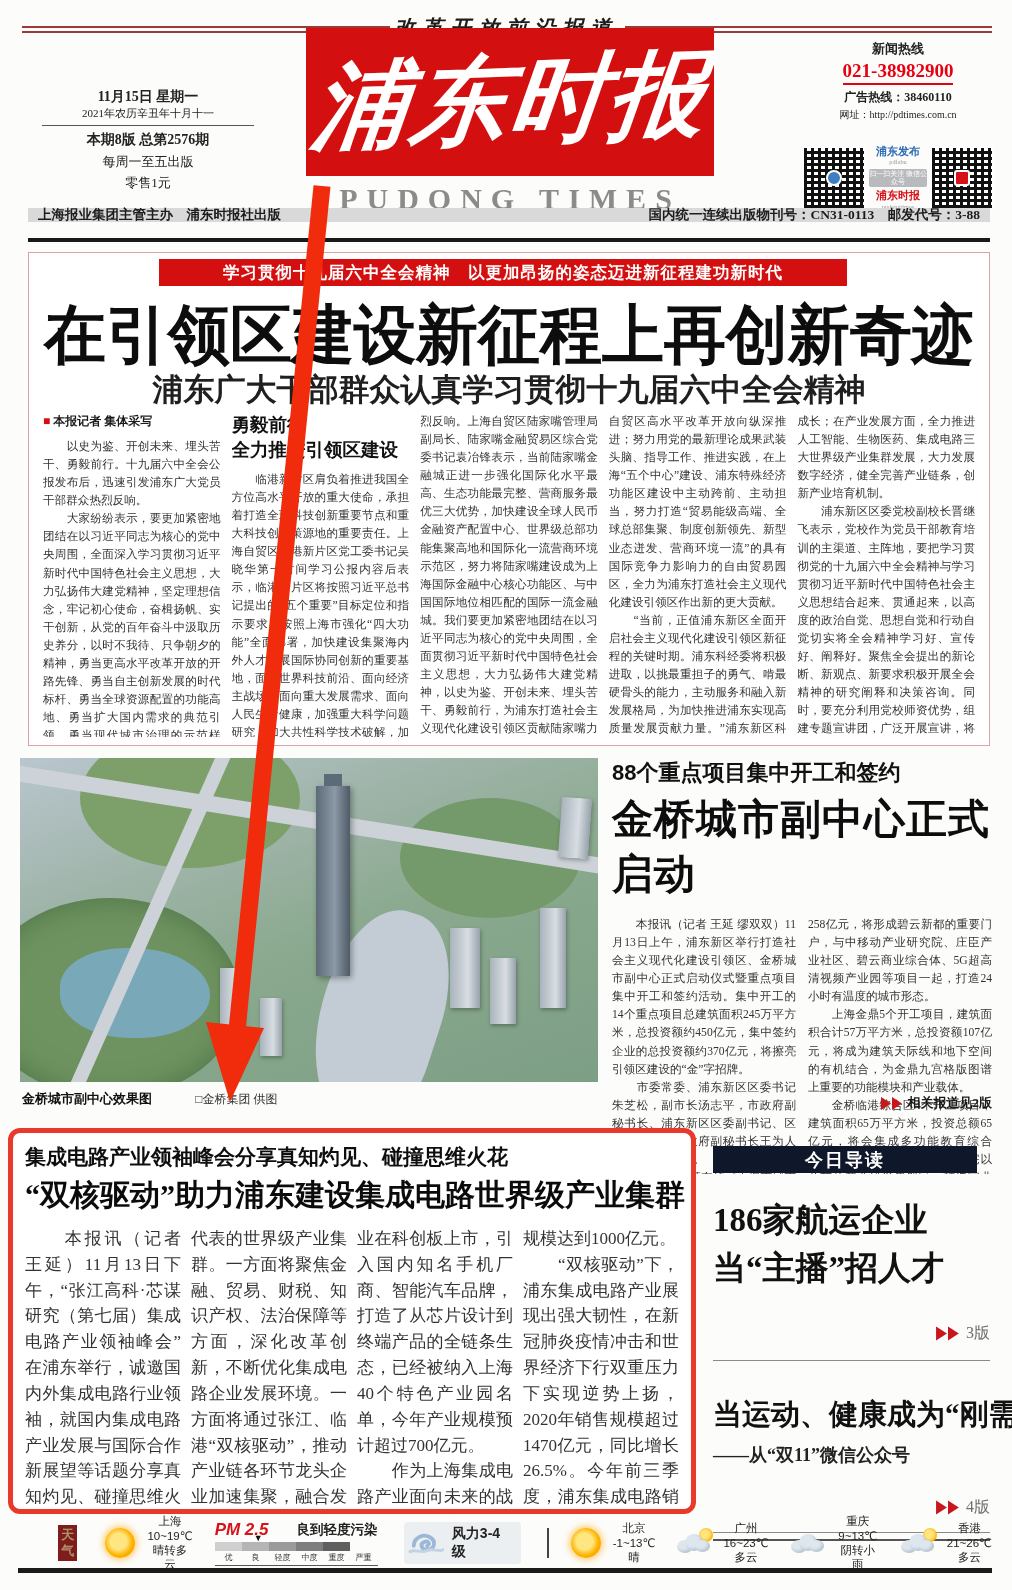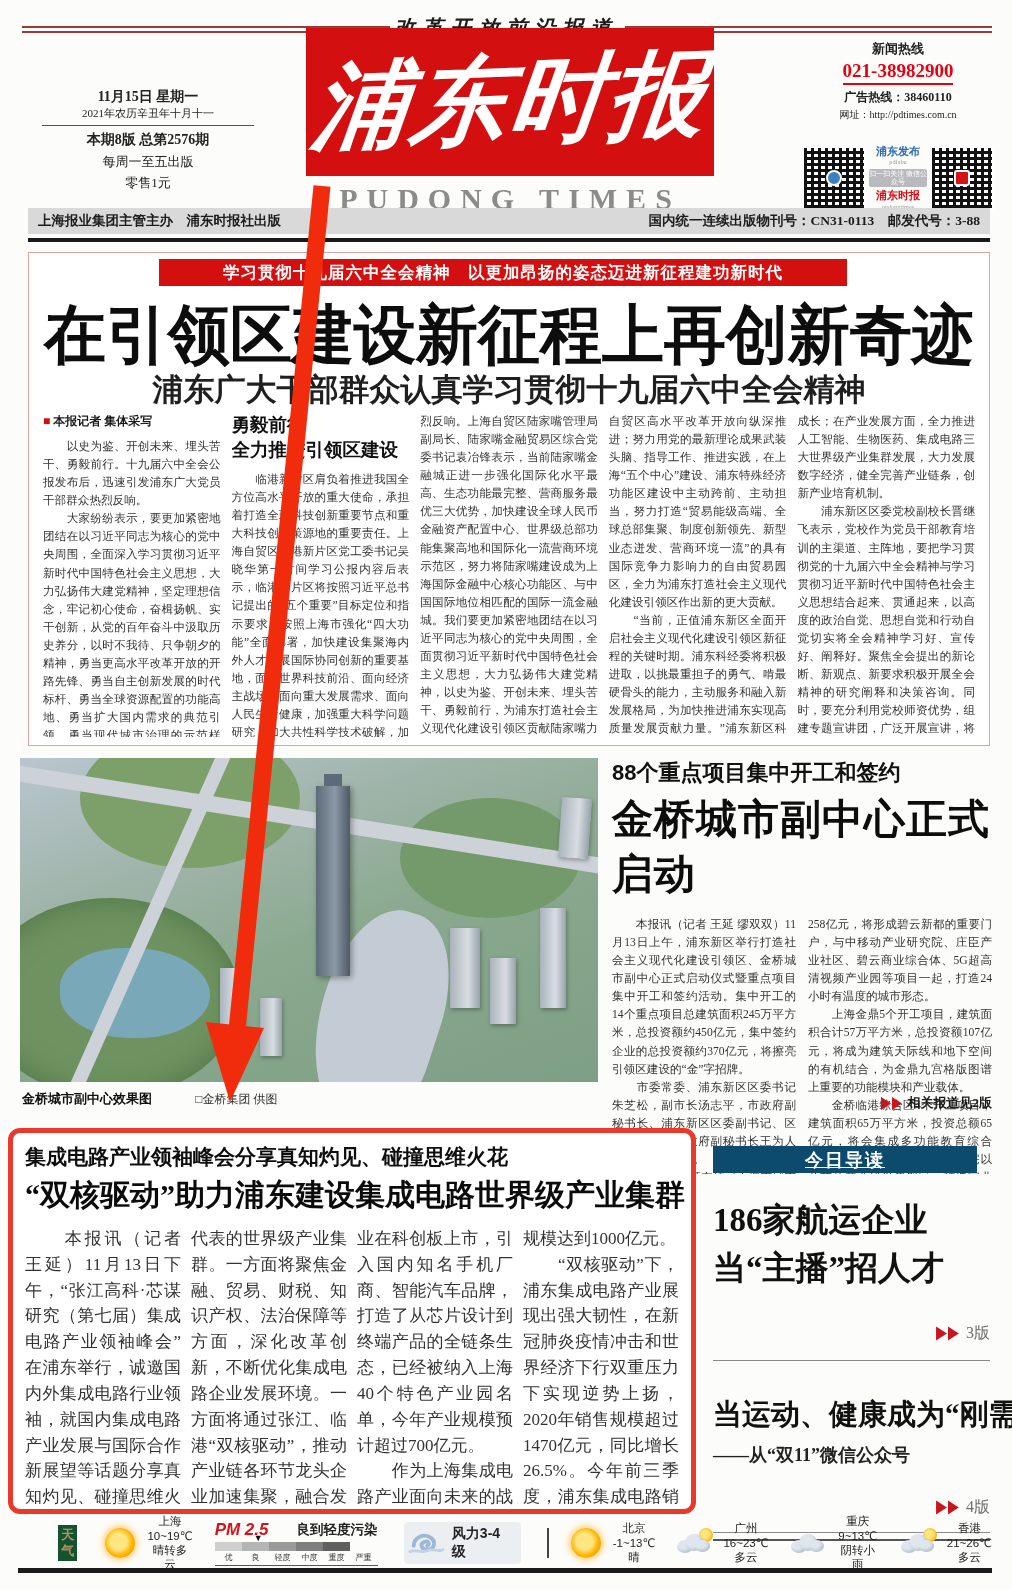--- a/index.html
+++ b/index.html
@@ -42,21 +42,21 @@
   .qr .badge { position:absolute; left:50%; top:50%; transform:translate(-50%,-50%);
       width:16px; height:16px; border-radius:3px; border:2px solid #fff; }
   .qr .badge.blue { background:#3f7ec2; border-radius:50%; }
   .qr .badge.red  { background:#d61118; }
   .qrmid { width:58px; font-size:10px; line-height:1.2; }
   .qrmid .b { font-weight:bold; color:#2e6cb5; font-size:11px; }
   .qrmid .r { font-weight:bold; color:#d61118; font-size:11px; }
   .qrmid .tiny { font-size:7px; color:#9a9a9a; transform:scale(.9); }
   .qrmid .mini { background:#b9babe; color:#fff; font-size:7px; margin:2px 0; padding:1px 0; border-radius:2px; }
   
-  .pubbar { position:absolute; left:28px; right:22px; top:208px; height:26px; background:#d9d9d9;
+  .pubbar { position:absolute; left:28px; right:22px; top:208px; height:14px; background:#d9d9d9;
     display:flex; justify-content:space-between; align-items:center; padding:0 10px;
     font-size:13.5px; font-weight:bold; color:#1c1c1c; }
   .blackrule { position:absolute; left:28px; right:22px; top:238px; height:4px; background:#191919; }
   
   .leadbox { position:absolute; left:28px; top:252px; width:962px; height:494px;
     border:1px solid #dca3a3; background:#fff; }
   .leadbanner { position:absolute; left:130px; top:6px; width:688px; height:27px; background:#d40f10;
     color:#fff; font-size:16.5px; font-weight:bold; letter-spacing:1px;
     display:flex; align-items:center; justify-content:center; font-family:"Liberation Sans",sans-serif; }
   .leadhead { position:absolute; top:40px; left:0; right:0; text-align:center;
@@ -107,35 +107,35 @@
   .chev { display:inline-flex; }
   
   .chipbox { position:absolute; left:8px; top:1128px; width:688px; height:386px;
     border:5px solid #e8392b; border-radius:12px; background:#fff; padding:10px 12px 8px; }
   .chipbox .kick { font-size:21px; font-weight:bold; font-family:"Liberation Sans","DejaVu Sans",sans-serif; color:#0e0e0e; }
   .chipbox .head { font-size:30px; font-weight:700; color:#0b0b0b; margin-top:4px; white-space:nowrap; }
   .chipcols { display:flex; gap:10px; margin-top:10px; height:288px; overflow:hidden; }
   .chipcols .col { font-size:17px; line-height:1.52; }
   
   .daodu { position:absolute; left:713px; top:1146px; width:277px; }
-  .daodu .banner { width:264px; height:27px; background:#0c4a6e; color:#fff; font-weight:bold;
+  .daodu .banner { width:264px; height:27px; background:#0f172a; color:#fff; font-weight:bold;
     font-size:18px; letter-spacing:2px; display:flex; align-items:center; justify-content:center;
-    font-family:"Liberation Sans","DejaVu Sans",sans-serif;text-decoration:underline; }
+    font-family:"Liberation Sans","DejaVu Sans",sans-serif; }
   .daodu .item1 { margin-top:24px; font-size:33px; font-weight:900; line-height:1.45; color:#111; white-space:pre-line; }
   .pageref { display:flex; justify-content:flex-end; align-items:center; gap:5px;
     font-size:16px; color:#6e6e6e; margin-top:30px; }
   .daodu hr { border:none; border-top:1.5px solid #8a8a8a; margin:16px 0 0; }
   .daodu .item2t { margin-top:34px; font-size:29px; font-weight:900; color:#111; white-space:nowrap; }
   .daodu .item2s { margin-top:8px; font-size:18px; font-weight:bold; color:#222; }
   .dbl { border-top:1.5px solid #8a8a8a; margin-top:14px; position:relative; }
   .dbl::after { content:""; position:absolute; left:0; right:0; top:6px; border-top:2.5px solid #555; }
   
   .weather { position:absolute; left:18px; right:20px; top:1522px; height:42px;
     display:flex; align-items:center; font-family:"Liberation Sans","DejaVu Sans",sans-serif; }
-  .wlabel { width:20px; margin-left:40px; background:#14532d; color:#ad9468; font-size:13px;
+  .wlabel { width:20px; margin-left:40px; background:#7f1d1d; color:#ad9468; font-size:13px;
     line-height:1.25; text-align:center; padding:2px 3px; font-weight:bold; }
   .sunicon { width:30px; height:30px; border-radius:50%; margin-left:28px;
     background:radial-gradient(circle at 45% 45%, #ffe680 0 35%, #ffb300 60%, #f08c00 100%);
     box-shadow:0 0 6px 2px rgba(255,170,0,.55); flex:none; }
   .citytxt { margin-left:12px; text-align:center; font-size:11.5px; line-height:1.25; color:#222; white-space:pre-line; }
   .pmblock { margin-left:22px; width:170px; }
   .pmtop { display:flex; justify-content:space-between; align-items:center; }
   .pmlabel { color:#d8121a; font-weight:bold; font-style:italic; font-size:17px; }
   .pmstatus { font-size:13.5px; font-weight:bold; color:#222; }
   .pmscale { display:flex; margin-top:2px; position:relative; }

